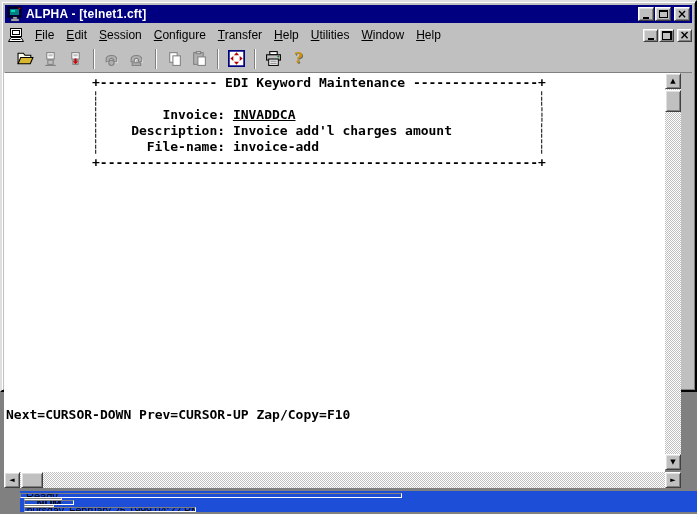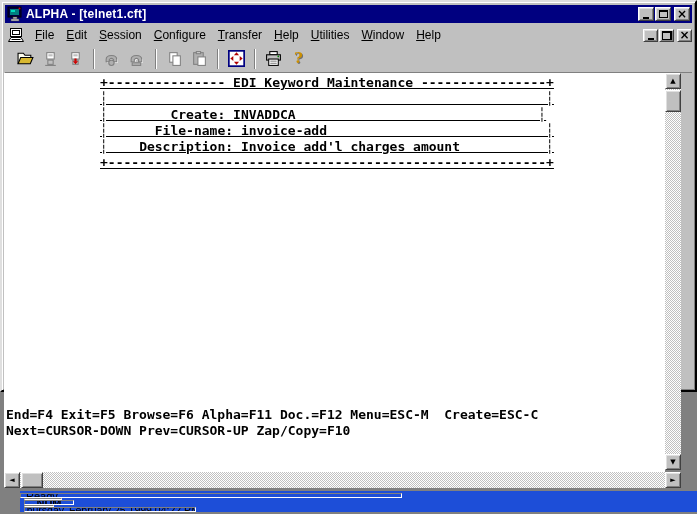--- a/index.html
+++ b/index.html
@@ -64,21 +64,21 @@
 
   
   .terminal {
     position:absolute; left:2px; top:71px; width:661px; height:399px;
     background:#fff; overflow:hidden;
   }
   .term-line, .term-line span {
     white-space:pre; font-family:"DejaVu Sans Mono", monospace;
     font-weight:bold; font-size:13px; line-height:16px; color:#000;
   }
-  .term-box { position:absolute; left:96px; top:2px;text-decoration:underline; }
+  .term-box { position:absolute; left:88px; top:2px; }
   .term-bottom { position:absolute; left:2px; top:334px; }
   .kw-value { color:#0000ff; text-decoration:underline;margin-top:32px; }
 
   
   .checker {
     background-color:#c0c0c0;
     background-image:
       linear-gradient(45deg, #fff 25%, transparent 25%, transparent 75%, #fff 75%),
       linear-gradient(45deg, #fff 25%, transparent 25%, transparent 75%, #fff 75%);
     background-size:2px 2px; background-position:0 0, 1px 1px;
@@ -262,27 +262,26 @@
     </div>
     <div class="tool-btn">
       <span class="q-glyph">?</span>
     </div>
   </div>
 
   <div class="terminal">
     <div class="term-box">
       <div class="term-line">+--------------- EDI Keyword Maintenance ----------------+</div>
       <div class="term-line">┆                                                        ┆</div>
-      <div class="term-line"><span>┆        Create: </span><span class="kw-value">INVADDCA</span><span>                               ┆</span></div>
+      <div class="term-line"><span>┆        Invoice: </span><span class="kw-value">INVADDCA</span><span>                               ┆</span></div>
+      <div class="term-line">┆    Description: Invoice add'l charges amount           ┆</div>
       <div class="term-line">┆      File-name: invoice-add                            ┆</div>
-      <div class="term-line">┆    Description: Invoice add'l charges amount           ┆</div>
       <div class="term-line">+--------------------------------------------------------+</div>
     </div>
     <div class="term-bottom">
-      <div class="term-line">End=F4 Exit=F5 Browse=F6 Alpha=F11 Doc.=F12 Menu=ESC-M  Create=ESC-C</div>
       <div class="term-line">Next=CURSOR-DOWN Prev=CURSOR-UP Zap/Copy=F10</div>
     </div>
   </div>
 
   <div class="vscroll checker">
     <div class="scrollbtn up">
         <span>▲</span>
       </div>
     <div class="thumb"></div>
     <div class="scrollbtn down">

